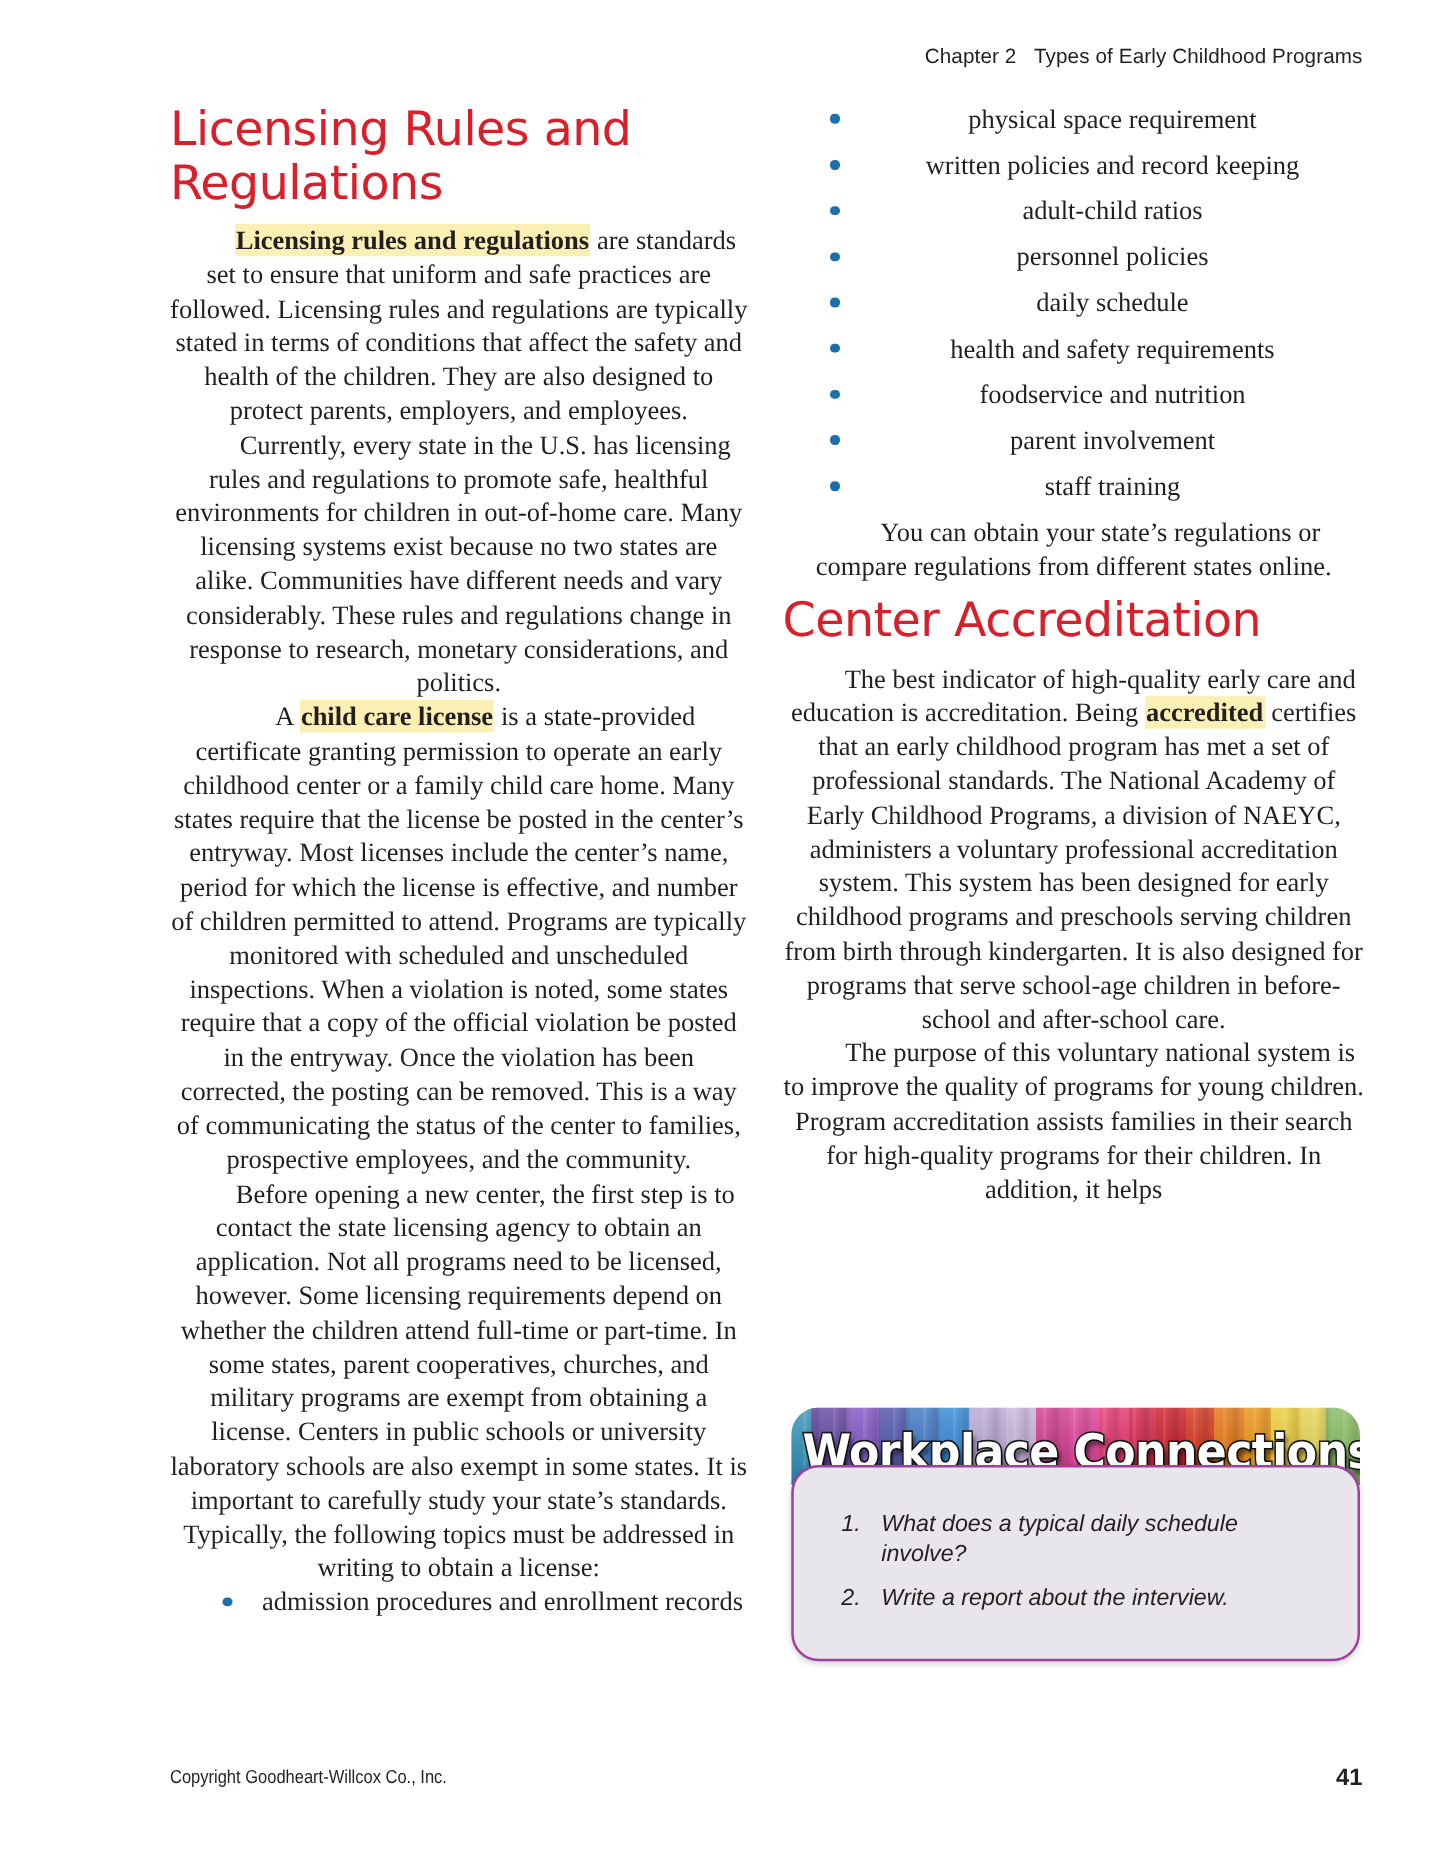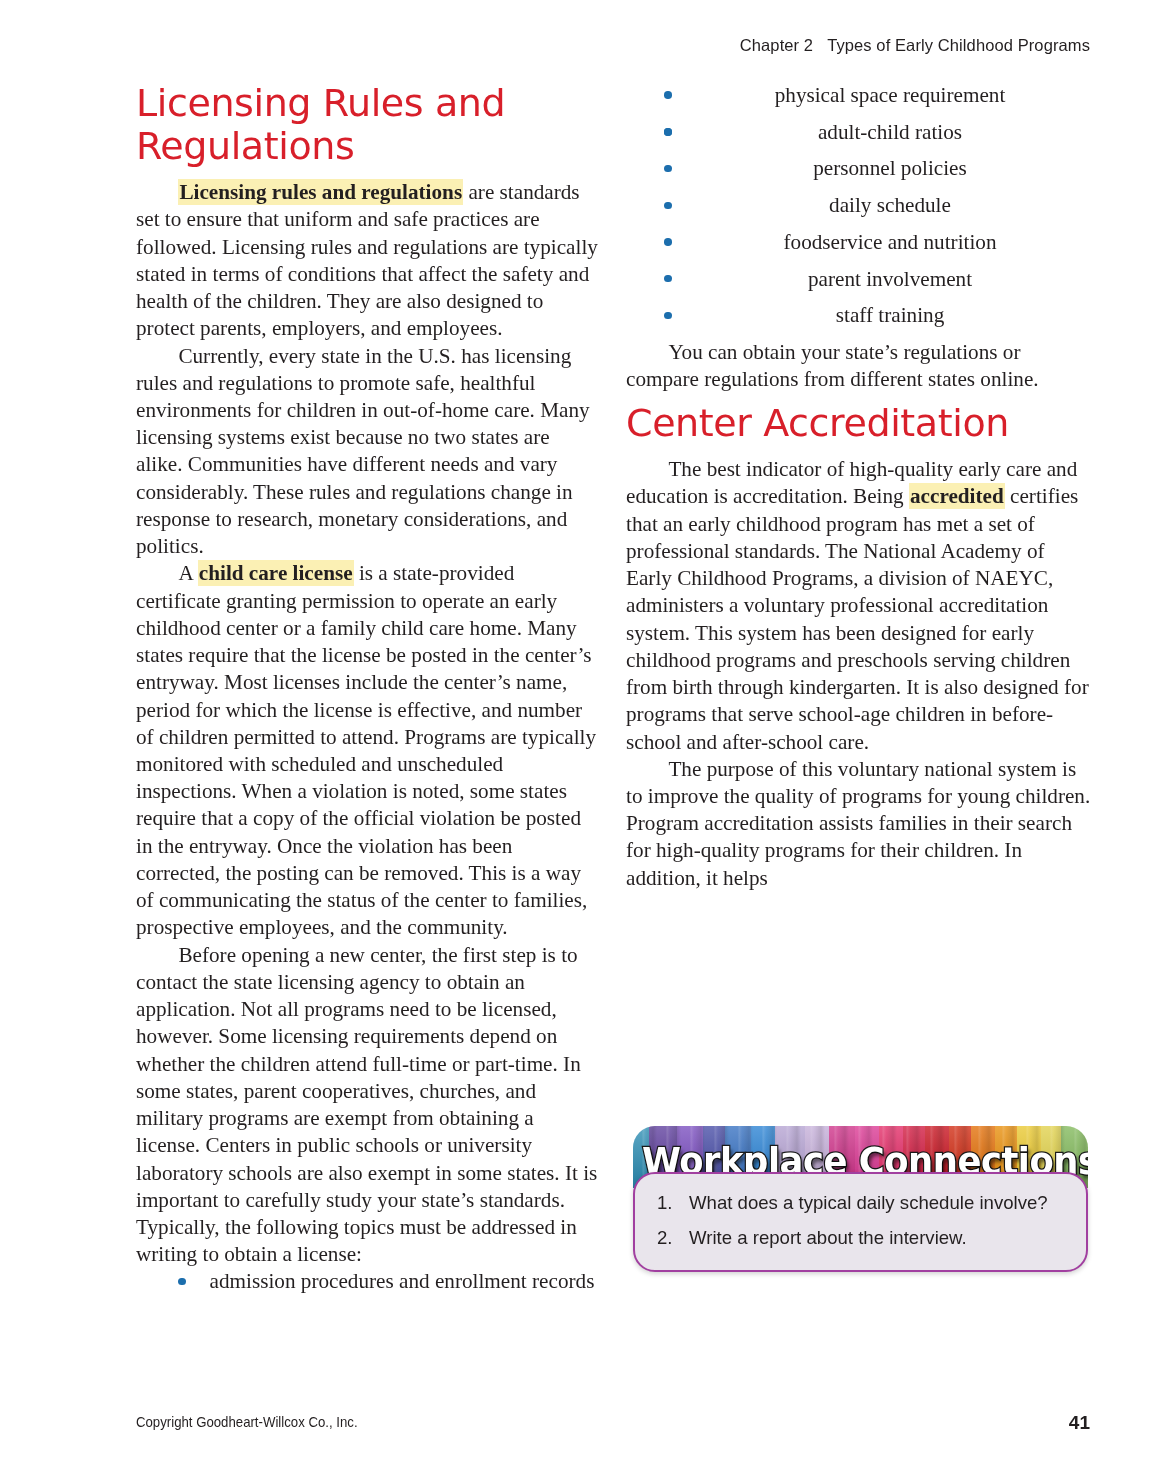--- a/index.html
+++ b/index.html
@@ -48,21 +48,21 @@
     letter-spacing: -0.4px;
   }
   h1.section-title.tight { margin-top: 0; }
 
   p.body {
     font-size: 21.2px;
     line-height: 1.285;
     color: #231f20;
     margin: 0;
     text-indent: 2.0em;
-    text-align: left;
+    text-align: center;
     hyphens: none;
   }
 
   .term {
     font-weight: bold;
     background: #fbf0b4;
     padding: 1px 1px;
     color: #231f20;
   }
 
@@ -174,24 +174,25 @@
     box-shadow: 0 2px 5px rgba(0,0,0,0.18);
   }
   .wpc-body p.intro {
     margin: 0 0 16px 0;
     font-family: "Liberation Sans", sans-serif;
     font-size: 18.6px;
     line-height: 1.30;
     color: #231f20;
   }
   .wpc-body ol {
-    margin: 0;
+    margin: 16px;
     padding: 0;
     list-style: none;
     counter-reset: wpc;
+    font-style: italic;
   }
   .wpc-body ol li {
     counter-increment: wpc;
     position: relative;
     padding-left: 32px;
     margin-bottom: 11px;
     font-family: "Liberation Sans", sans-serif;
     font-size: 18.6px;
     line-height: 1.30;
     color: #231f20;
@@ -257,24 +258,25 @@
         <span>admission procedures and enrollment records</span>
       </li>
     </ul>
 
   </div>
 
   <div class="col col-right">
 
     <ul class="bullets">
       <li><span class="dot"></span><span>physical space requirement</span></li>
-      <li><span class="dot"></span></li>
+      <li><span class="dot"></span><span>written policies and record keeping</span></li>
       <li><span class="dot"></span><span>adult-child ratios</span></li>
       <li><span class="dot"></span><span>personnel policies</span></li>
       <li><span class="dot"></span><span>daily schedule</span></li>
+      <li><span class="dot"></span><span>health and safety requirements</span></li>
       <li><span class="dot"></span><span>foodservice and nutrition</span></li>
       <li><span class="dot"></span><span>parent involvement</span></li>
       <li><span class="dot"></span><span>staff training</span></li>
     </ul>
 
     <p class="body">You can obtain your state’s regulations or compare regulations from different states online.</p>
 
     <div class="sp-sm"></div>
 
     <h1 class="section-title">Center Accreditation</h1>

